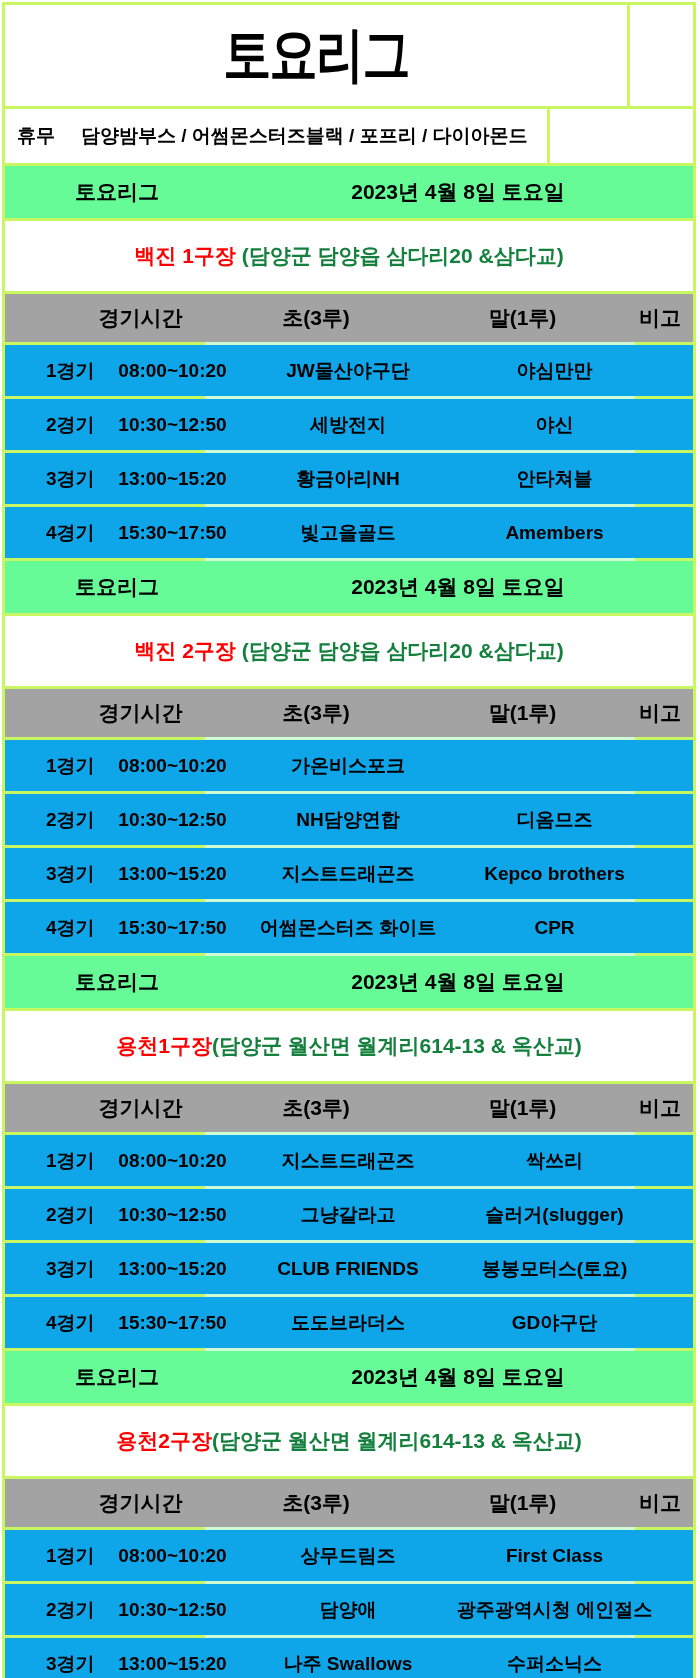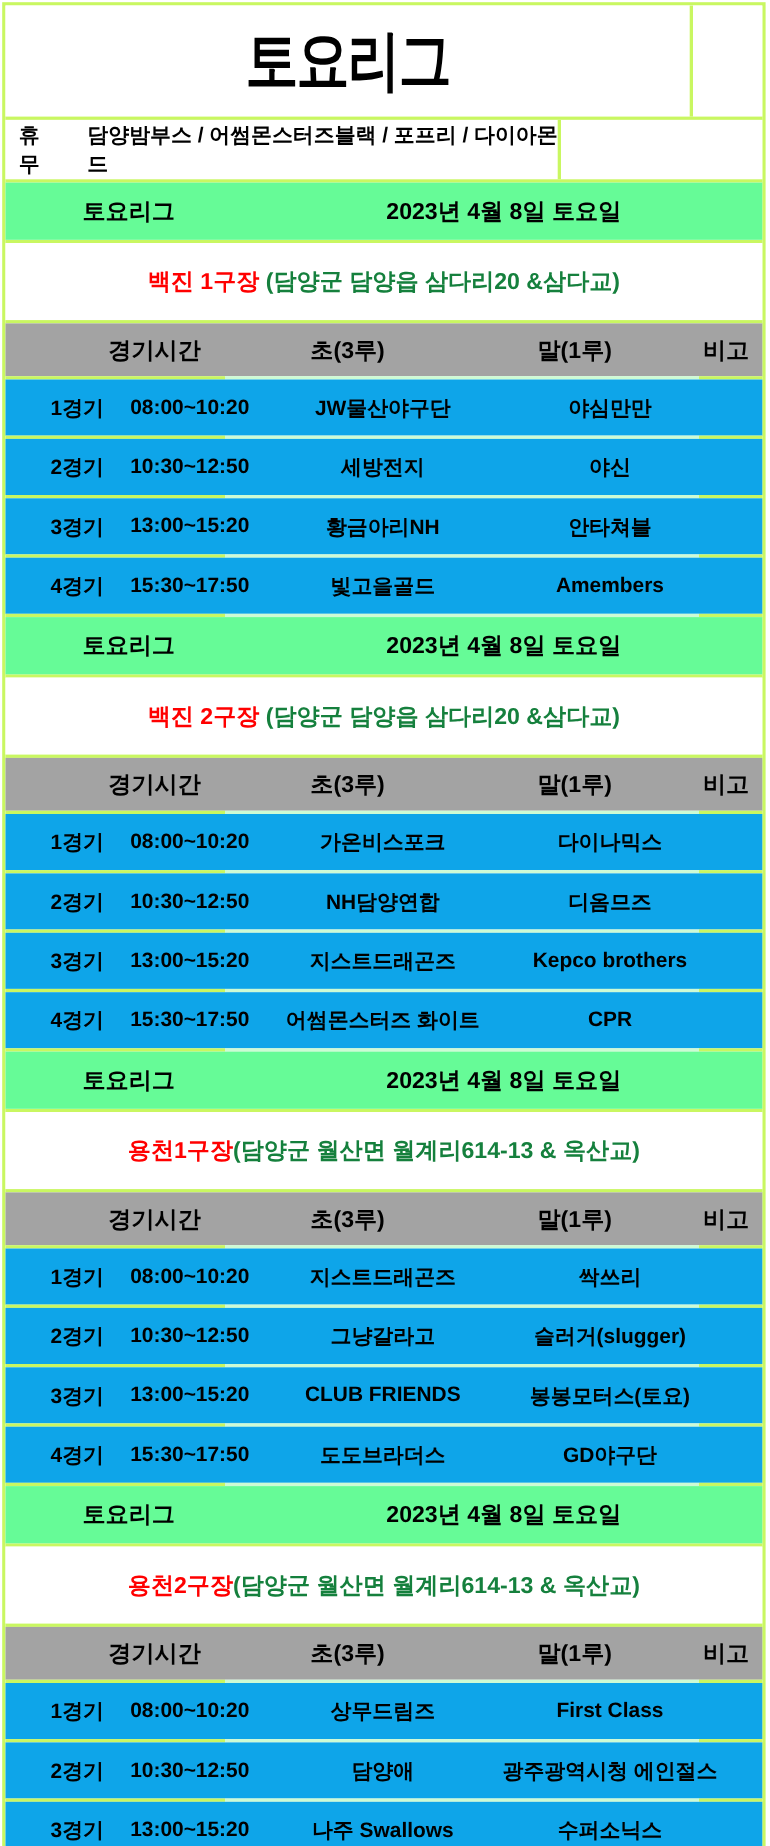--- a/index.html
+++ b/index.html
@@ -26,21 +26,21 @@
   .title-main {
     box-sizing:border-box; width:625px;
     border-right:3px solid #c9f761;
     display:flex; align-items:center; justify-content:center;
   }
   .title-text { font-size:60px; transform:scaleX(0.8); letter-spacing:-2px; white-space:nowrap; }
   .title-side { flex:1; }
 
   .rest-row { height:54px; display:flex; background:#fff; }
   .rest-main {
-    box-sizing:border-box; width:505px;
+    box-sizing:border-box; width:545px;
     border-right:3px solid #c9f761;
     display:flex; align-items:center; padding-left:12px;
   }
   .rest-label { font-size:19px; margin-right:26px; }
   .rest-teams { font-size:19px; }
   .rest-side { flex:1; }
 
   .band-row { height:52px; background:#66fb97; position:relative; }
   .band-league {
     position:absolute; left:70px; top:50%; transform:translateY(-50%);
@@ -158,21 +158,20 @@
     <div class="cell">경기시간</div>
     <div class="cell">초(3루)</div>
     <div class="cell">말(1루)</div>
     <div class="cell">비고</div>
   </div>
   <div class="divider two-tone"></div>
   <div class="grid-row game-row">
     <div class="cell no">1경기</div>
     <div class="cell">08:00~10:20</div>
     <div class="cell">가온비스포크</div>
-    <div class="cell">다이나믹스</div>
     <div class="cell"></div>
   </div>
   <div class="divider two-tone"></div>
   <div class="grid-row game-row">
     <div class="cell no">2경기</div>
     <div class="cell">10:30~12:50</div>
     <div class="cell">NH담양연합</div>
     <div class="cell">디옴므즈</div>
     <div class="cell"></div>
   </div>

